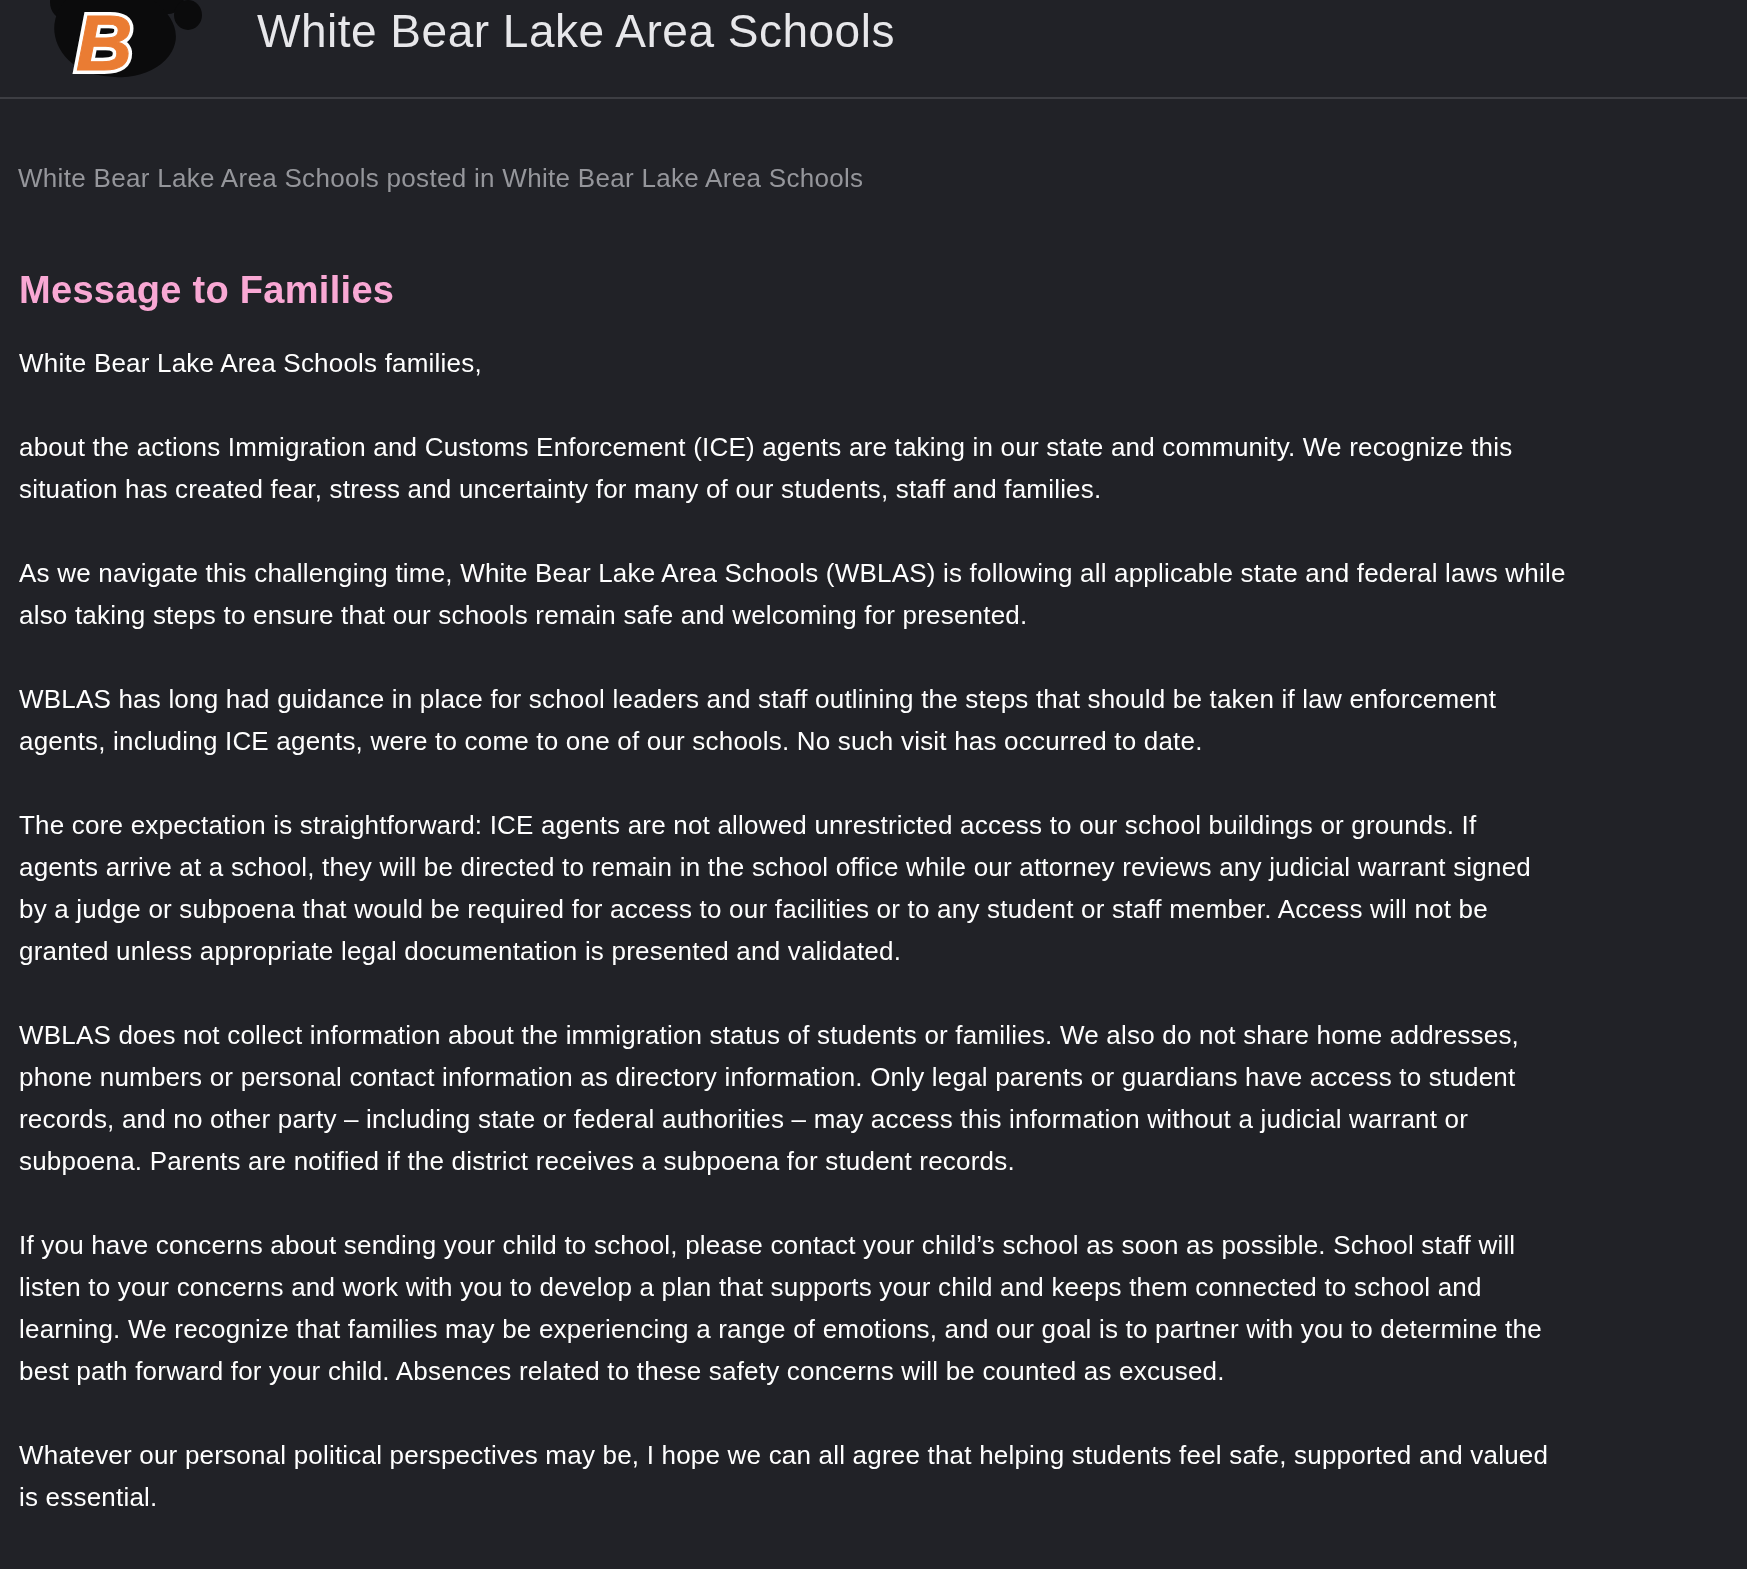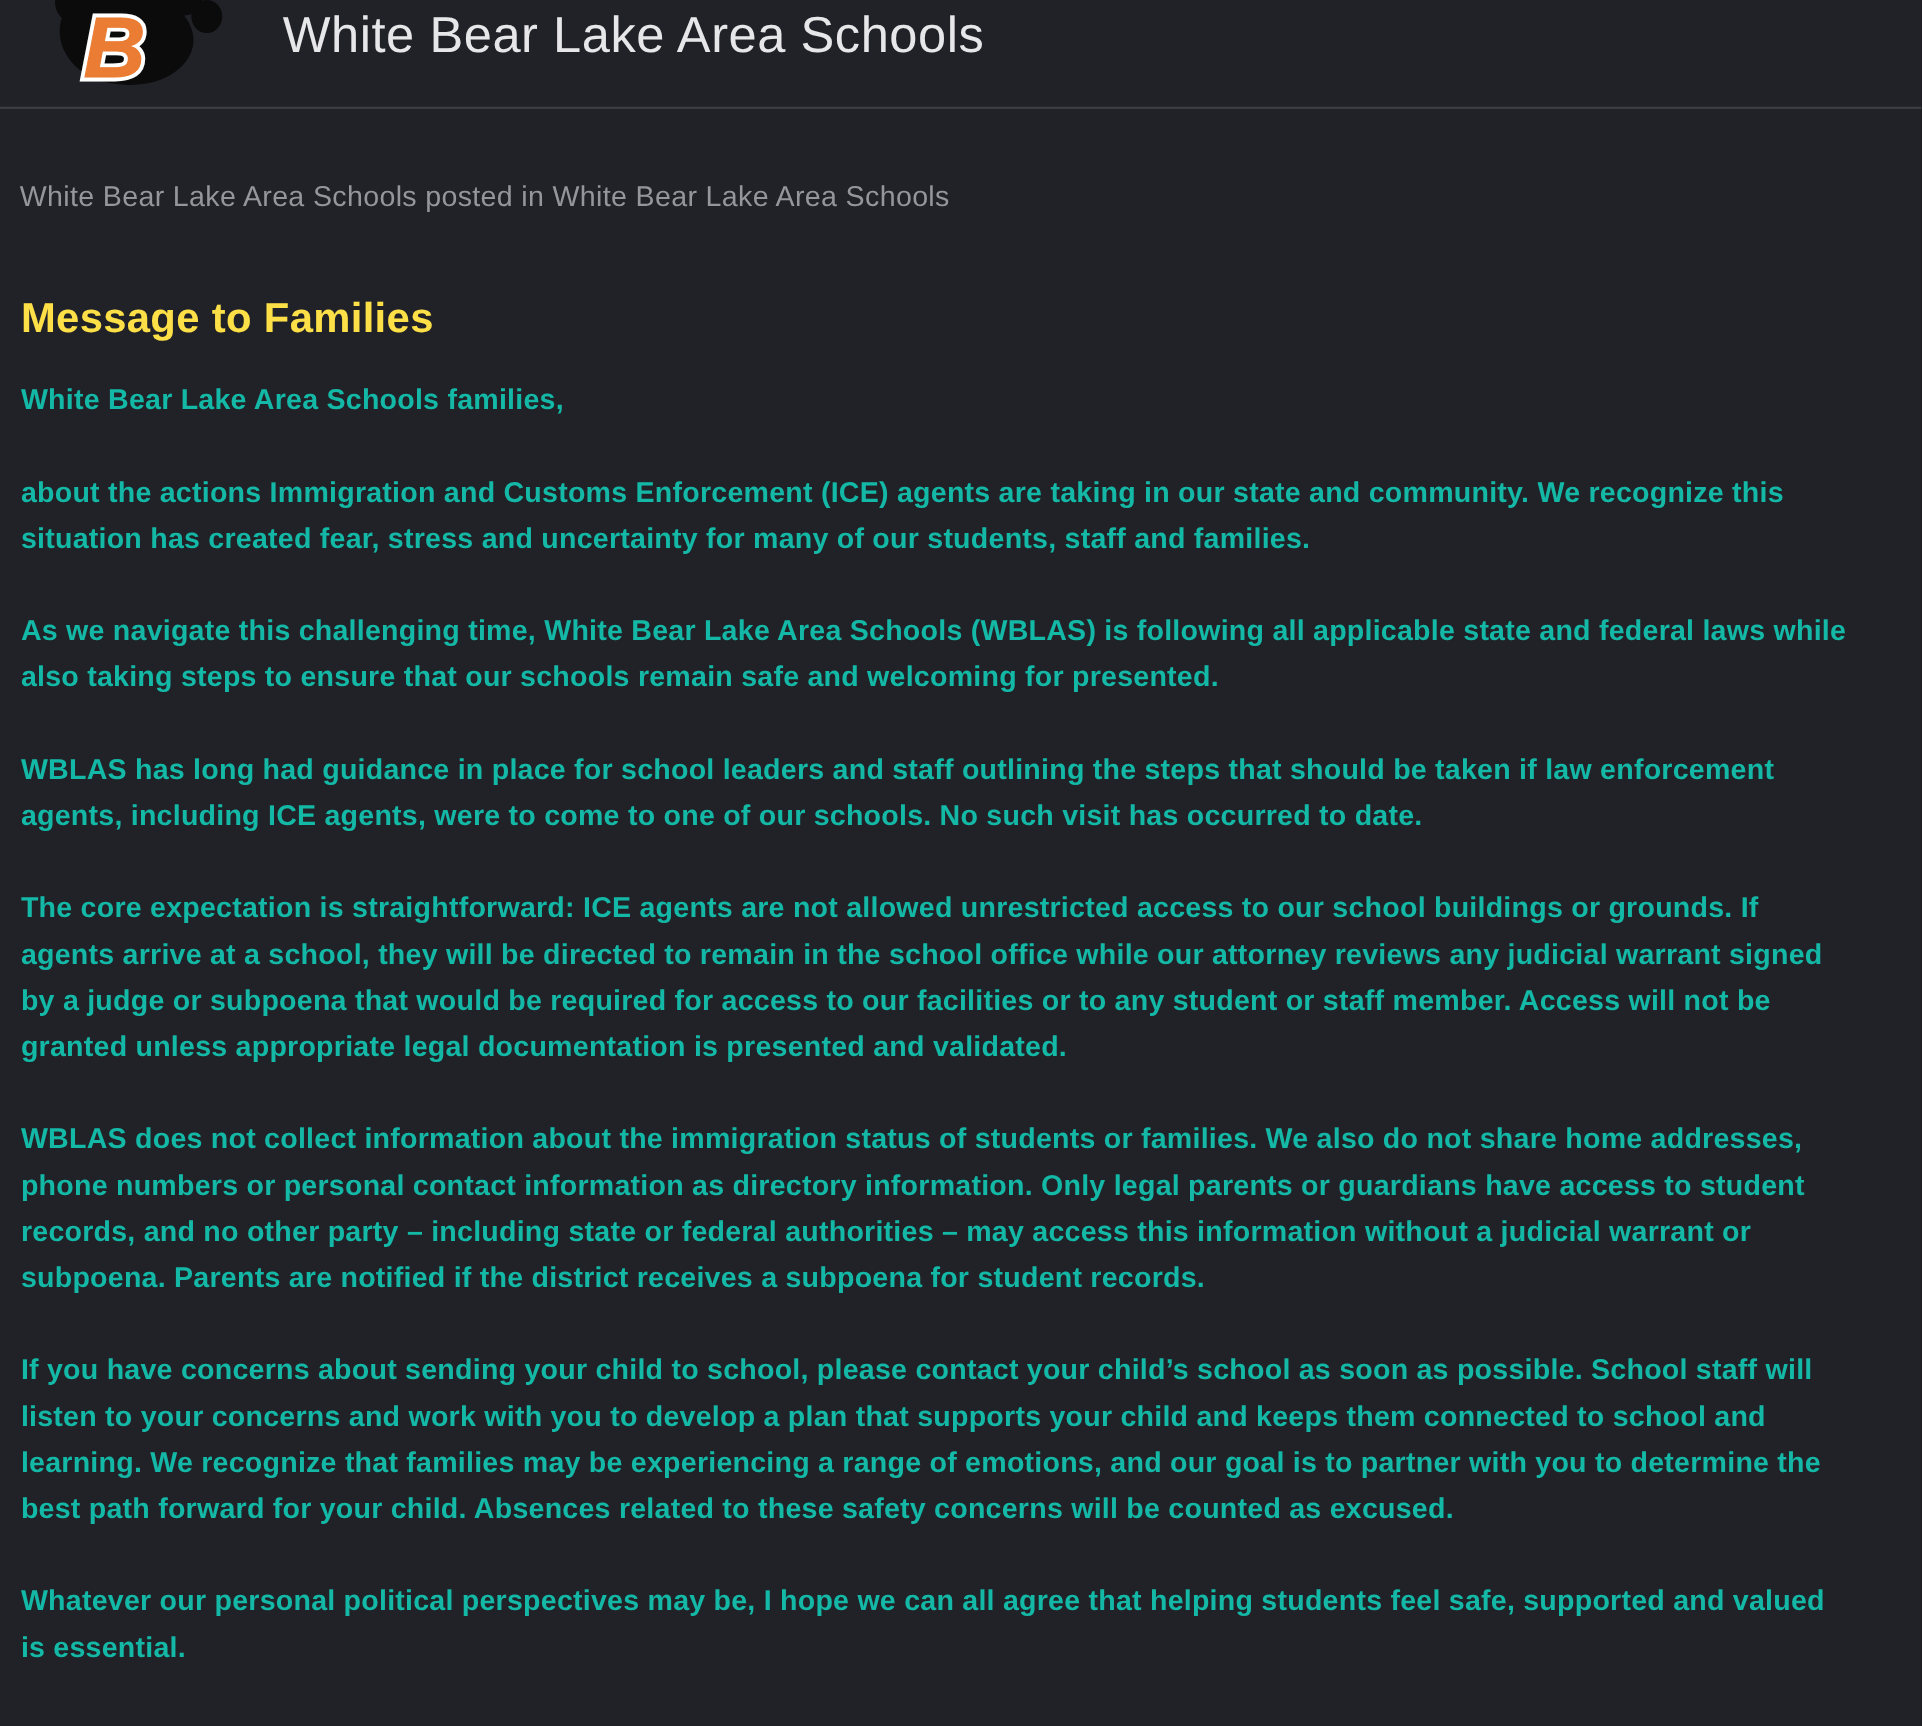--- a/index.html
+++ b/index.html
@@ -49,27 +49,27 @@
     position:absolute;left:18px;top:160px;
     font-size:26px;line-height:36px;color:#95969b;
     letter-spacing:.3px;white-space:nowrap;
   }
   .post-content{
     position:absolute;left:19px;top:266px;right:20px;
   }
   .msg-heading{
     margin:0 0 27px 0;
     font-size:38px;line-height:49px;font-weight:700;
-    color:#fde047;letter-spacing:.3px;
+    color:#f9a8d4;letter-spacing:.3px;
   }
   .para{margin:0 0 42px 0;}
   .para:last-child{margin-bottom:17px;}
   .line{
-    font-size:26px;line-height:42px;color:#14b8a6;
-    letter-spacing:.2px;white-space:nowrap;font-weight:bold;
+    font-size:26px;line-height:42px;color:#ffffff;
+    letter-spacing:.2px;white-space:nowrap;
   }
 </style>
 </head>
 <body>
 
 <div class="page">
 
   <header class="app-header">
     <div class="logo">
       <span class="toe t1"></span>

